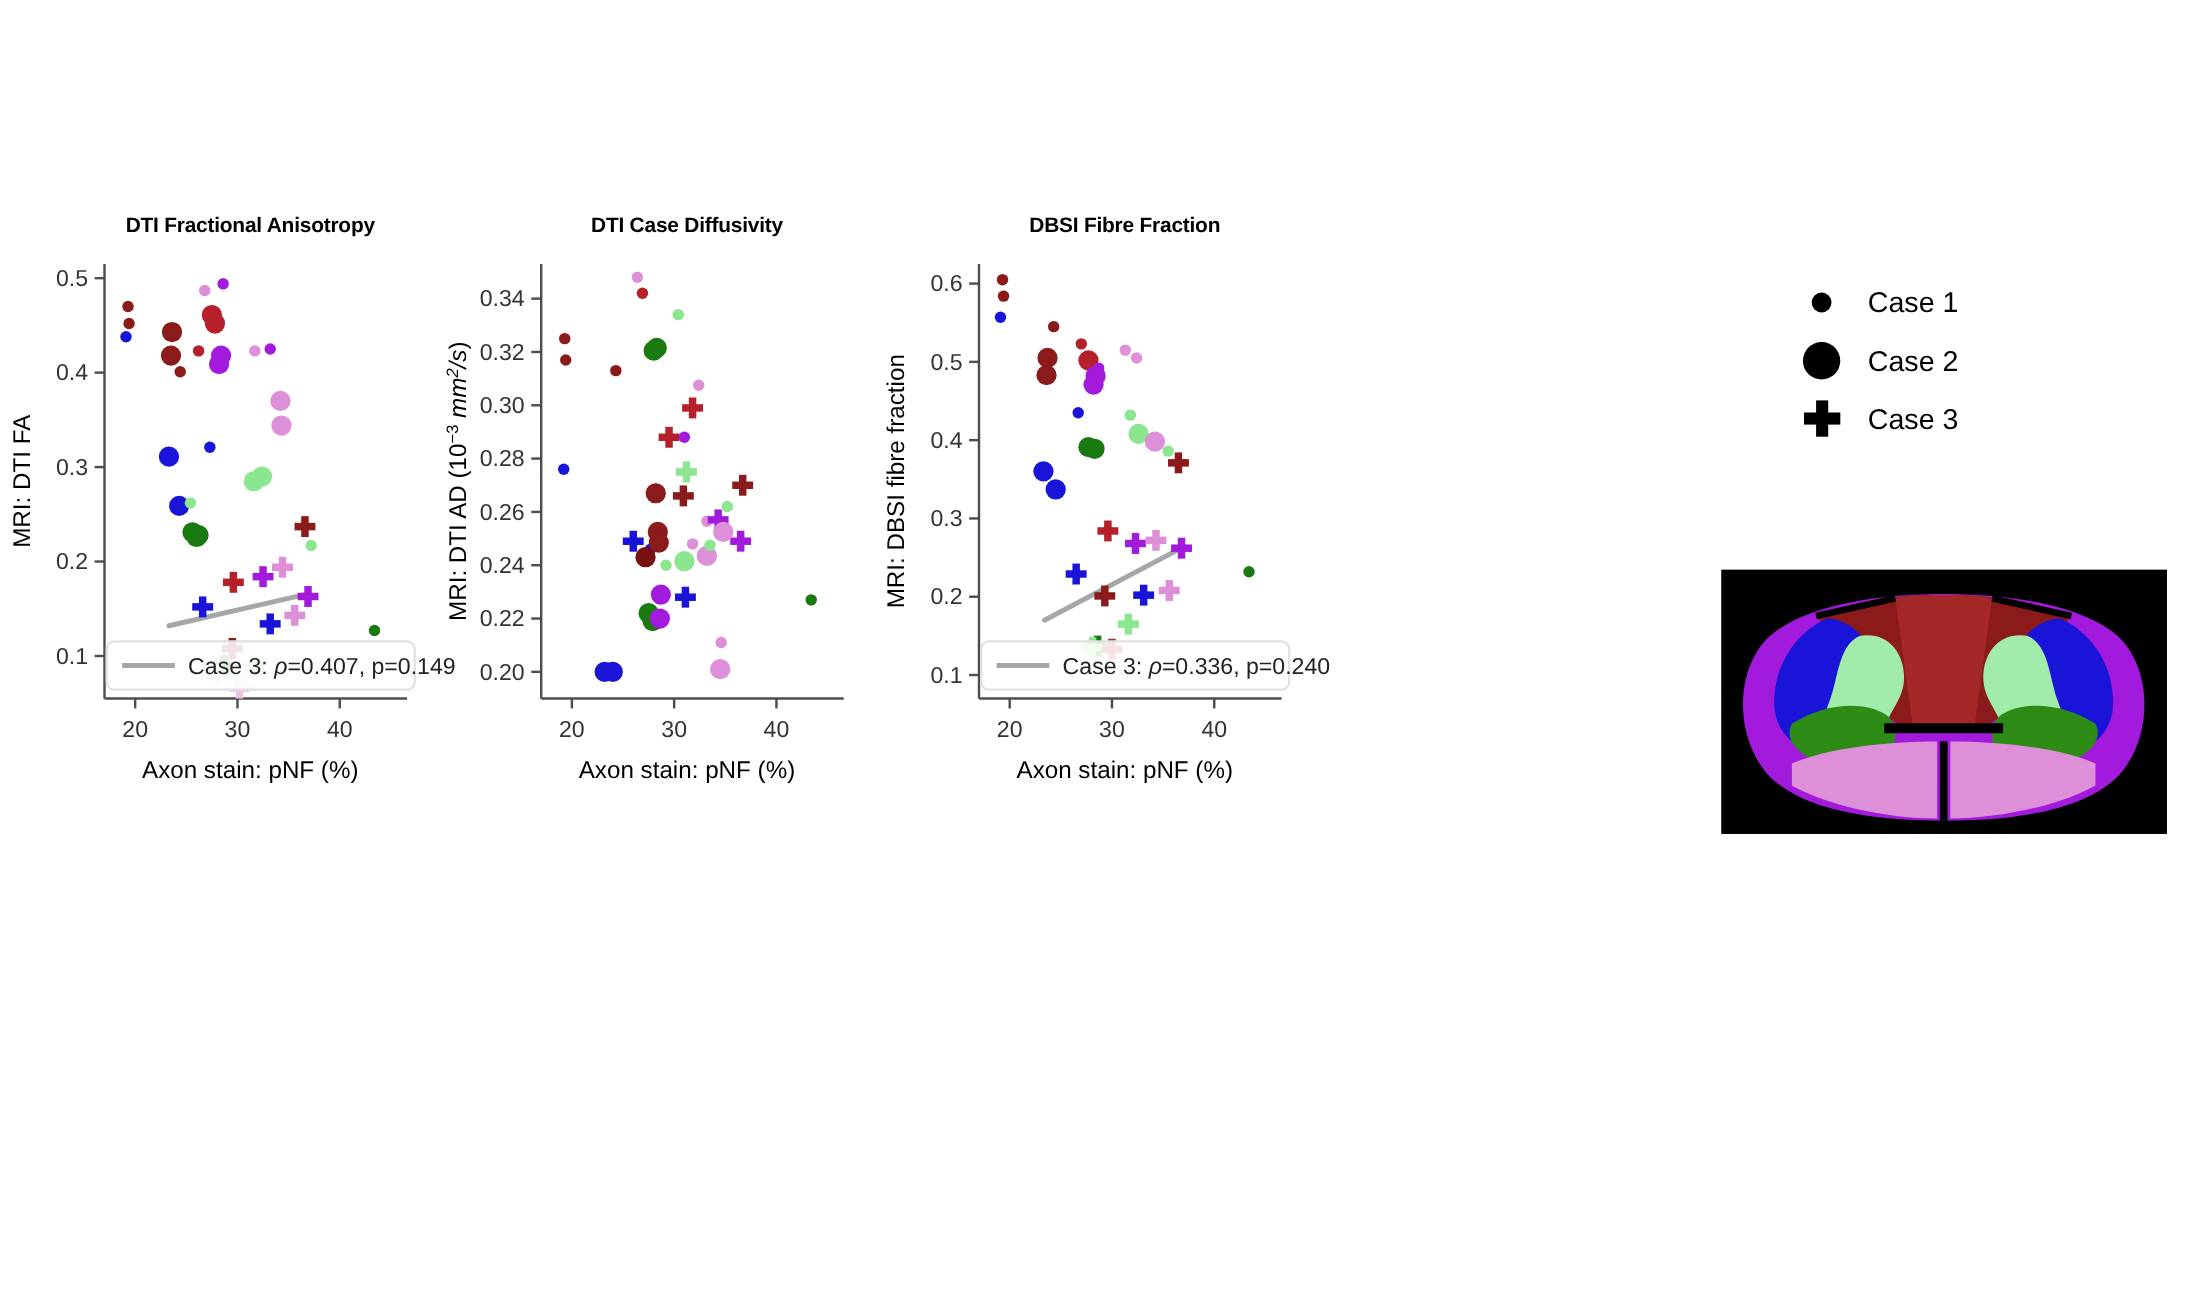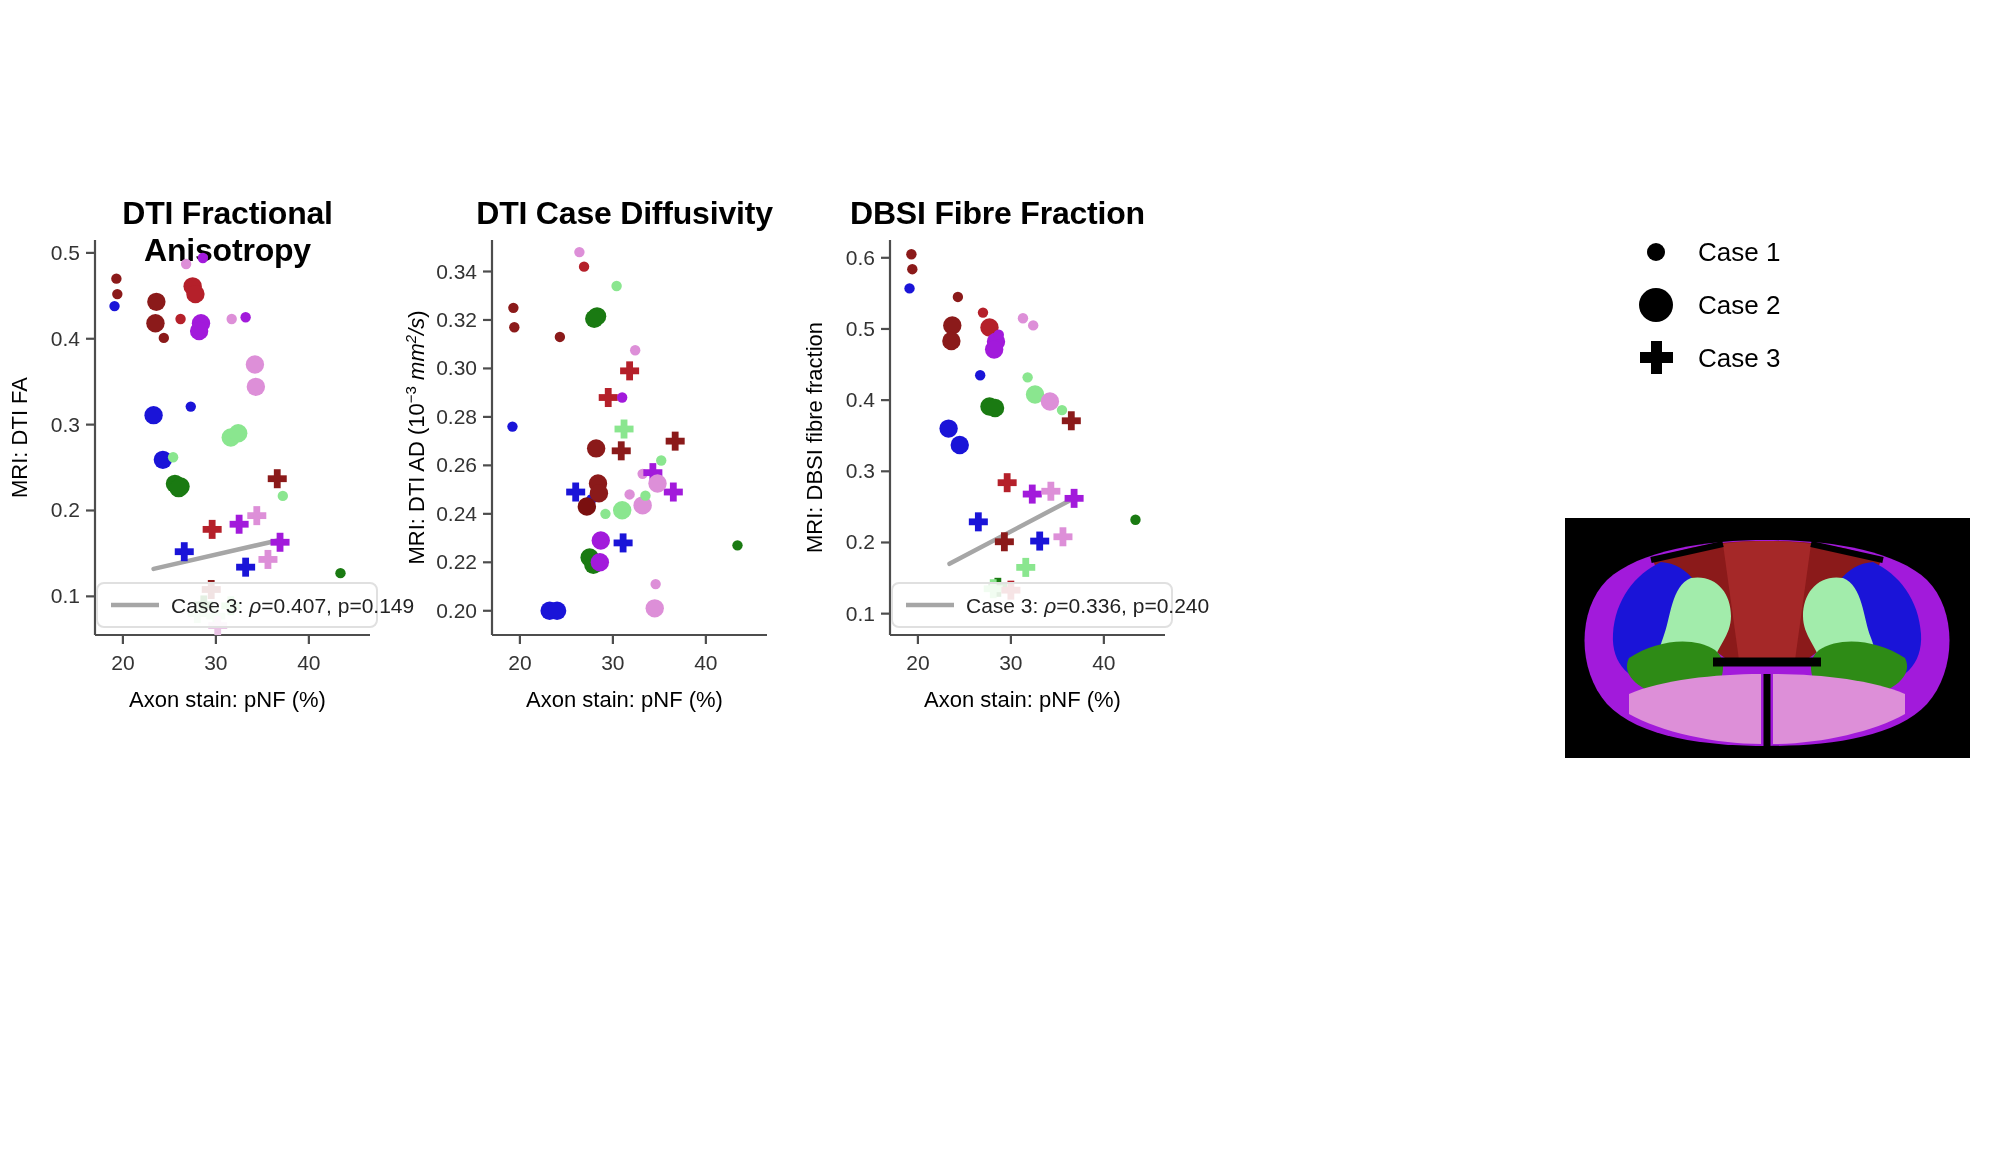--- a/index.html
+++ b/index.html
@@ -1,21 +1,21 @@
 <!DOCTYPE html>
 <html><head>
 <meta charset="utf-8">
 <style>
   html,body{margin:0;padding:0;background:#fff;}
   body{width:2000px;height:1176px;font-family:"Liberation Sans",sans-serif;overflow:hidden;position:relative;}
   .figure{position:absolute;left:0;top:0;width:2000px;height:1176px;}
   .panel{position:absolute;top:185px;height:520px;}
   .panel-title{
     position:absolute;top:0;left:0;width:100%;text-align:center;
-    font-size:32px;font-weight:bold;color:#000;font-family:"Liberation Sans",sans-serif;
+    font-size:19px;font-weight:bold;color:#000;font-family:"Liberation Sans",sans-serif;
     letter-spacing:-0.2px;
   }
   svg{display:block;overflow:visible;}
   text{font-family:"Liberation Sans",sans-serif;}
   .tick-label{font-size:21px;fill:#333;}
   .axis-title{font-size:22px;fill:#000;}
   .legend-text{font-size:21px;fill:#222;}
   .caselegend-text{font-size:26px;fill:#000;}
   .spine-img{position:absolute;background:#000;}
 </style>
@@ -25,21 +25,21 @@
 <div class="figure">
 
   <div class="panel" id="panel-0" style="left: 75px; width: 305px; top: 195px;">
     <div class="panel-title">DTI Fractional Anisotropy</div>
   </div>
 
   <div class="panel" id="panel-1" style="left: 472px; width: 305px; top: 195px;">
     <div class="panel-title">DTI Case Diffusivity</div>
   </div>
 
-  <div class="panel" id="panel-2" style="left: 845px; width: 305px; top: 195px;">
+  <div class="panel" id="panel-2" style="left: 870px; width: 305px; top: 195px;">
     <div class="panel-title">DBSI Fibre Fraction</div>
   </div>
 
   <svg id="plots" width="2000" height="1176" style="position:absolute;left:0;top:0;pointer-events:none;">
       <g>
         <line x1="95" y1="240" x2="95" y2="635" stroke="#4d4d4d" stroke-width="2.2"></line>
         <line x1="95" y1="635" x2="370" y2="635" stroke="#4d4d4d" stroke-width="2.2"></line>
         <line x1="86" y1="596.3586956521739" x2="95" y2="596.3586956521739" stroke="#4d4d4d" stroke-width="2.2"></line>
         <text x="80" y="603.3586956521739" text-anchor="end" class="tick-label">0.1</text>
         <line x1="86" y1="510.4891304347826" x2="95" y2="510.4891304347826" stroke="#4d4d4d" stroke-width="2.2"></line>
@@ -342,21 +342,21 @@
           <rect x="1001.3771929824561" y="586.7621621621622" width="19" height="6.8"></rect>
           <rect x="1007.4771929824561" y="580.6621621621622" width="6.8" height="19"></rect>
         </g>
         <circle cx="1135.4736842105262" cy="519.7027027027027" r="5.2" fill="#1a7a12"></circle>
         <rect x="892" y="583" width="280" height="44" rx="7" ry="7" fill="#ffffff" fill-opacity="0.88" stroke="#e0e0e0" stroke-width="2"></rect>
         <line x1="906" y1="605" x2="954" y2="605" stroke="#a6a6a6" stroke-width="4.5"></line>
         <text x="966" y="613" class="legend-text"><tspan>Case 3: </tspan><tspan font-style="italic">ρ</tspan><tspan>=0.336, p=0.240</tspan></text>
       </g>
     </svg>
 
-  <div style="position:absolute;left:1630px;top:225px;width:260px;height:180px;text-align:center;">
+  <div style="position:absolute;left:1630px;top:248px;width:260px;height:180px;text-align:center;">
     <svg width="260" height="185">
       <circle cx="26" cy="27" r="9"></circle>
       <text x="68" y="36" class="caselegend-text">Case 1</text>
 
       <circle cx="26" cy="80" r="17"></circle>
       <text x="68" y="89" class="caselegend-text">Case 2</text>
 
       <g>
         <rect x="10" y="127" width="33" height="11"></rect>
         <rect x="21" y="116" width="11" height="33"></rect>

